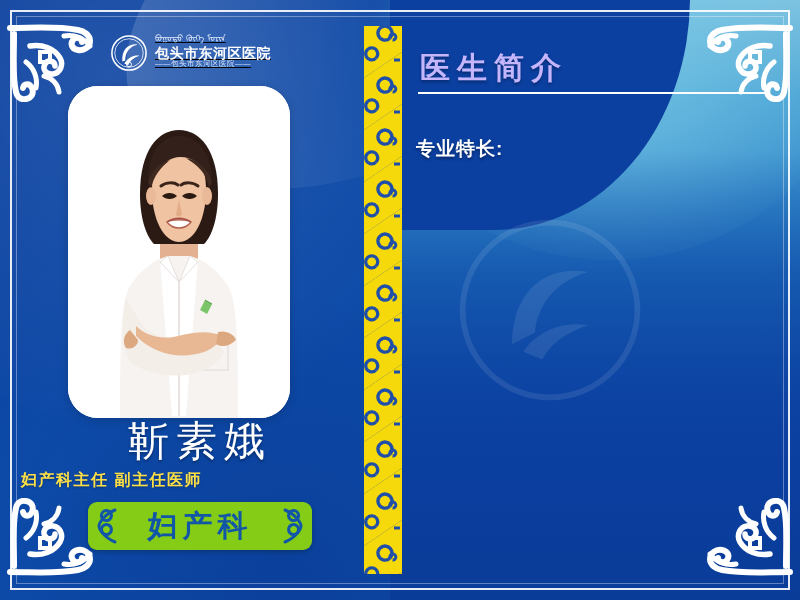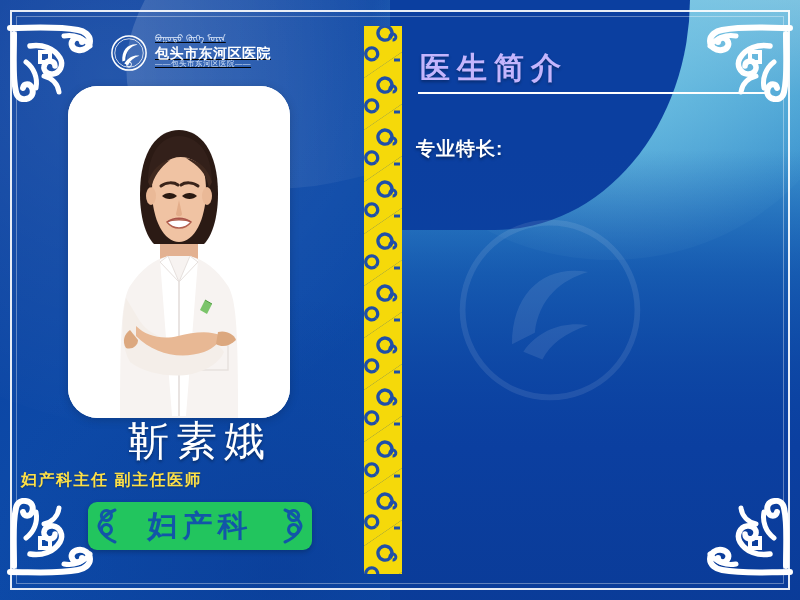--- a/index.html
+++ b/index.html
@@ -105,21 +105,21 @@
     text-shadow:0 2px 3px rgba(0,0,0,.35);
   }
   .doc-title{
     position:absolute;left:0;top:470px;width:400px;text-align:left;
     font-size:16px;font-weight:bold;color:#fde047;letter-spacing:1.5px;
     text-shadow:0 1px 2px rgba(0,0,0,.3);
     margin-left:21px;
   }
   .dept-badge{
     position:absolute;left:88px;top:502px;width:224px;height:48px;
-    background:#22c55e;border-radius:9px;
+    background:#84cc16;border-radius:9px;
     display:flex;align-items:center;justify-content:center;
     box-shadow:0 2px 5px rgba(0,0,0,.22);
   }
   .dept-badge .scroll-l,.dept-badge .scroll-r{
     position:absolute;top:5px;width:30px;height:38px;
   }
   .dept-badge .scroll-l{left:5px;}
   .dept-badge .scroll-r{right:5px;transform:scaleX(-1);}
   .dept-text{
     font-size:30px;font-weight:bold;color:#1256a8;letter-spacing:5px;

